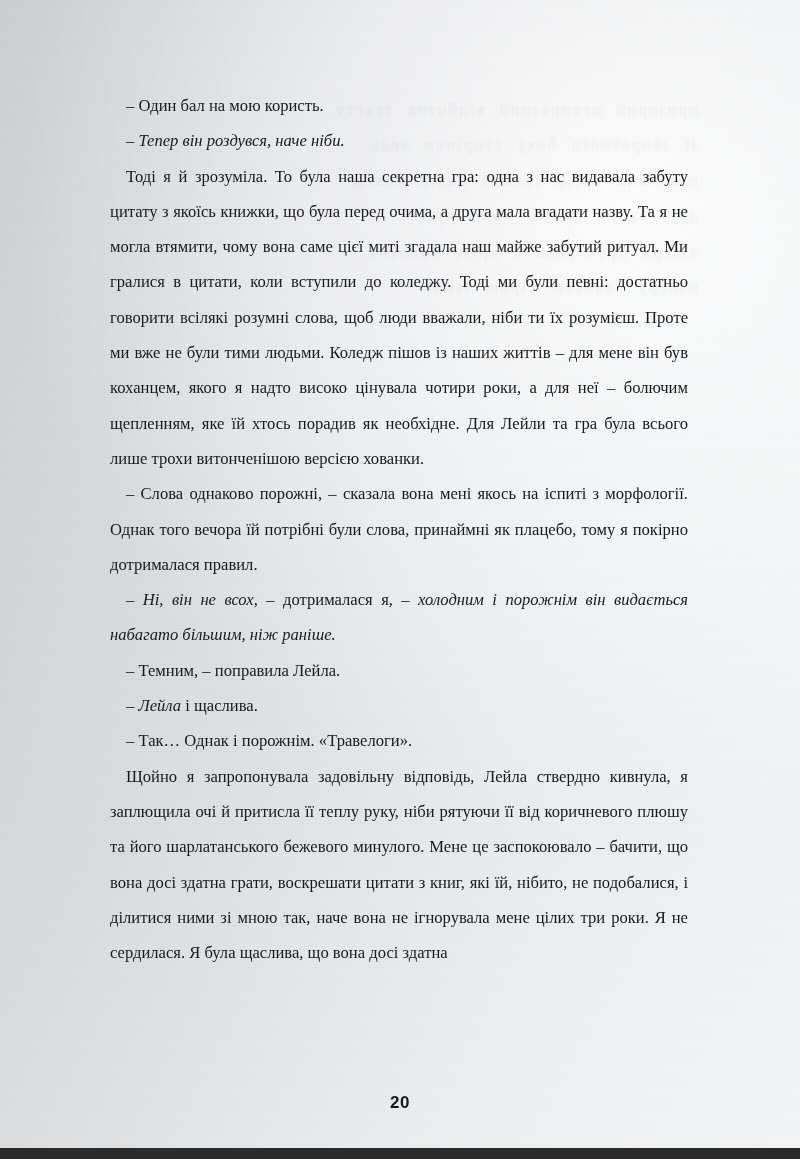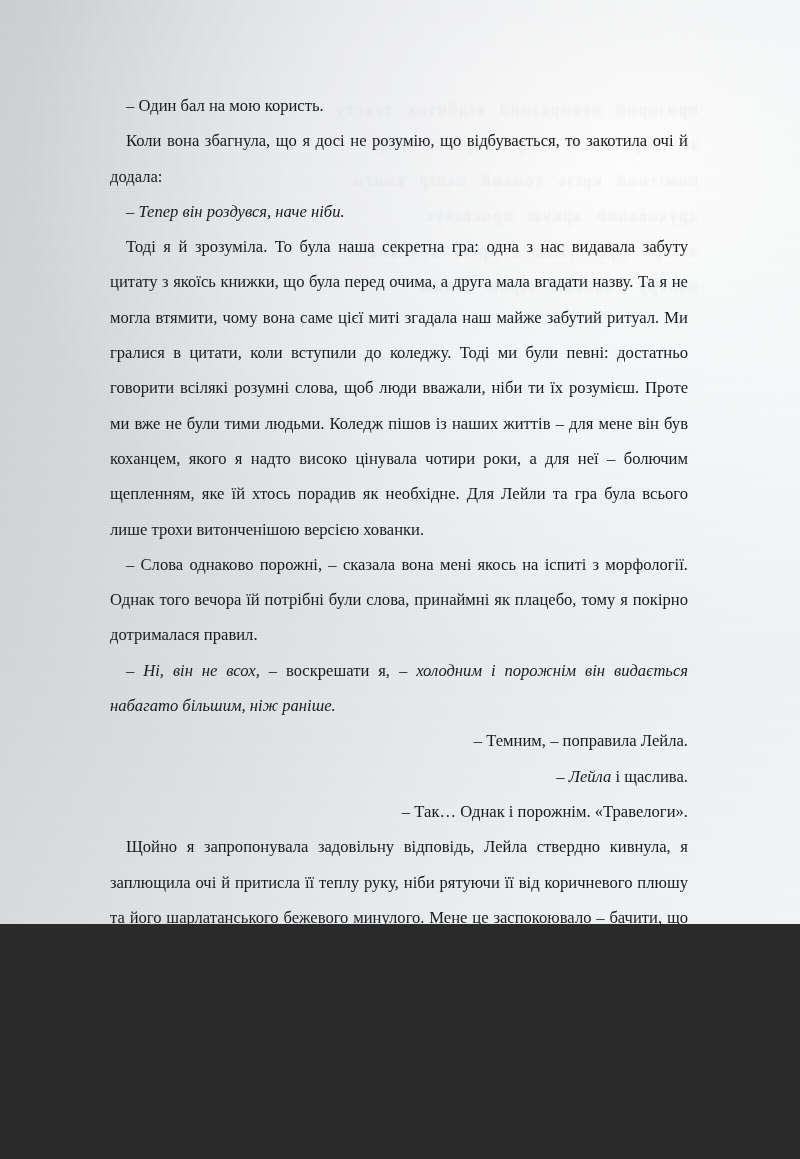--- a/index.html
+++ b/index.html
@@ -4,21 +4,21 @@
 <title>Book page 20</title>
 <style>
   html, body {
     margin: 0;
     padding: 0;
     background: #2b2b2b;
   }
   .page {
     position: relative;
     width: 800px;
-    height: 924px;
+    height: 1148px;
     overflow: hidden;
     background: #5eead4;
     font-family: "Liberation Serif", "DejaVu Serif", serif;
     color: #17191c;
   }
   
   .page-bg {
     position: absolute;
     inset: 0;
     background:
@@ -53,21 +53,21 @@
   p.para {
     margin: 0;
     font-size: 16.6px;
     line-height: 35.3px;
     text-align: justify;
     text-indent: 16px;
     hyphens: auto;
     -webkit-hyphens: auto;
   }
   p.para.no-justify {
-    text-align: right;
+    text-align: left;
   }
   em.it {
     font-style: italic;
   }
   .folio {
     position: absolute;
     left: 0;
     right: 0;
     top: 1093px;
     text-align: center;
@@ -102,29 +102,28 @@
     <div>помітний крізь тонкий папір книги</div>
     <div>друкований аркуш просвічує</div>
     <div>літери проступають крізь волокна</div>
     <div>паперу слабкою сірою тінню</div>
   </div>
 
   <div class="text-block">
 
     <p class="para"><span>– Один бал на мою користь.</span></p>
 
-    <p class="para"><span>Коли вона збагнула, що я досі не розумію, що відбувається, то закотила очі й додала:</span></p>
 
     <p class="para"><span>– </span><em class="it">Тепер він роздувся, наче ніби.</em></p>
 
     <p class="para"><span>Тоді я й зрозуміла. То була наша секретна гра: одна з нас видавала забуту цитату з якоїсь книжки, що була перед очима, а друга мала вгадати назву. Та я не могла втямити, чому вона саме цієї миті згадала наш майже забутий ритуал. Ми гралися в цитати, коли вступили до коледжу. Тоді ми були певні: достатньо говорити всілякі розумні слова, щоб люди вважали, ніби ти їх розумієш. Проте ми вже не були тими людьми. Коледж пішов із наших життів – для мене він був коханцем, якого я надто високо цінувала чотири роки, а для неї – болючим щепленням, яке їй хтось порадив як необхідне. Для Лейли та гра була всього лише трохи витонченішою версією хованки.</span></p>
 
     <p class="para"><span>– Слова однаково порожні, – сказала вона мені якось на іспиті з морфології. Однак того вечора їй потрібні були слова, принаймні як плацебо, тому я покірно дотрималася правил.</span></p>
 
-    <p class="para"><span>– </span><em class="it">Ні, він не всох,</em><span> – воскрешати я, – </span><em class="it">холодним і порожнім він видається набагато більшим, ніж раніше.</em></p>
+    <p class="para"><span>– </span><em class="it">Ні, він не всох,</em><span> – дотрималася я, – </span><em class="it">холодним і порожнім він видається набагато більшим, ніж раніше.</em></p>
 
     <p class="para no-justify"><span>– Темним, – поправила Лейла.</span></p>
 
 
     <p class="para no-justify"><span>– </span><em class="it">Лейла</em><span> і щаслива.</span></p>
 
     <p class="para no-justify"><span>– Так… Однак і порожнім. «Травелоги».</span></p>
 
     <p class="para"><span>Щойно я запропонувала задовільну відповідь, Лейла ствердно кивнула, я заплющила очі й притисла її теплу руку, ніби рятуючи її від коричневого плюшу та його шарлатанського бежевого минулого. Мене це заспокоювало – бачити, що вона досі здатна грати, воскрешати цитати з книг, які їй, нібито, не подобалися, і ділитися ними зі мною так, наче вона не ігнорувала мене цілих три роки. Я не сердилася. Я була щаслива, що вона досі здатна</span></p>
 

